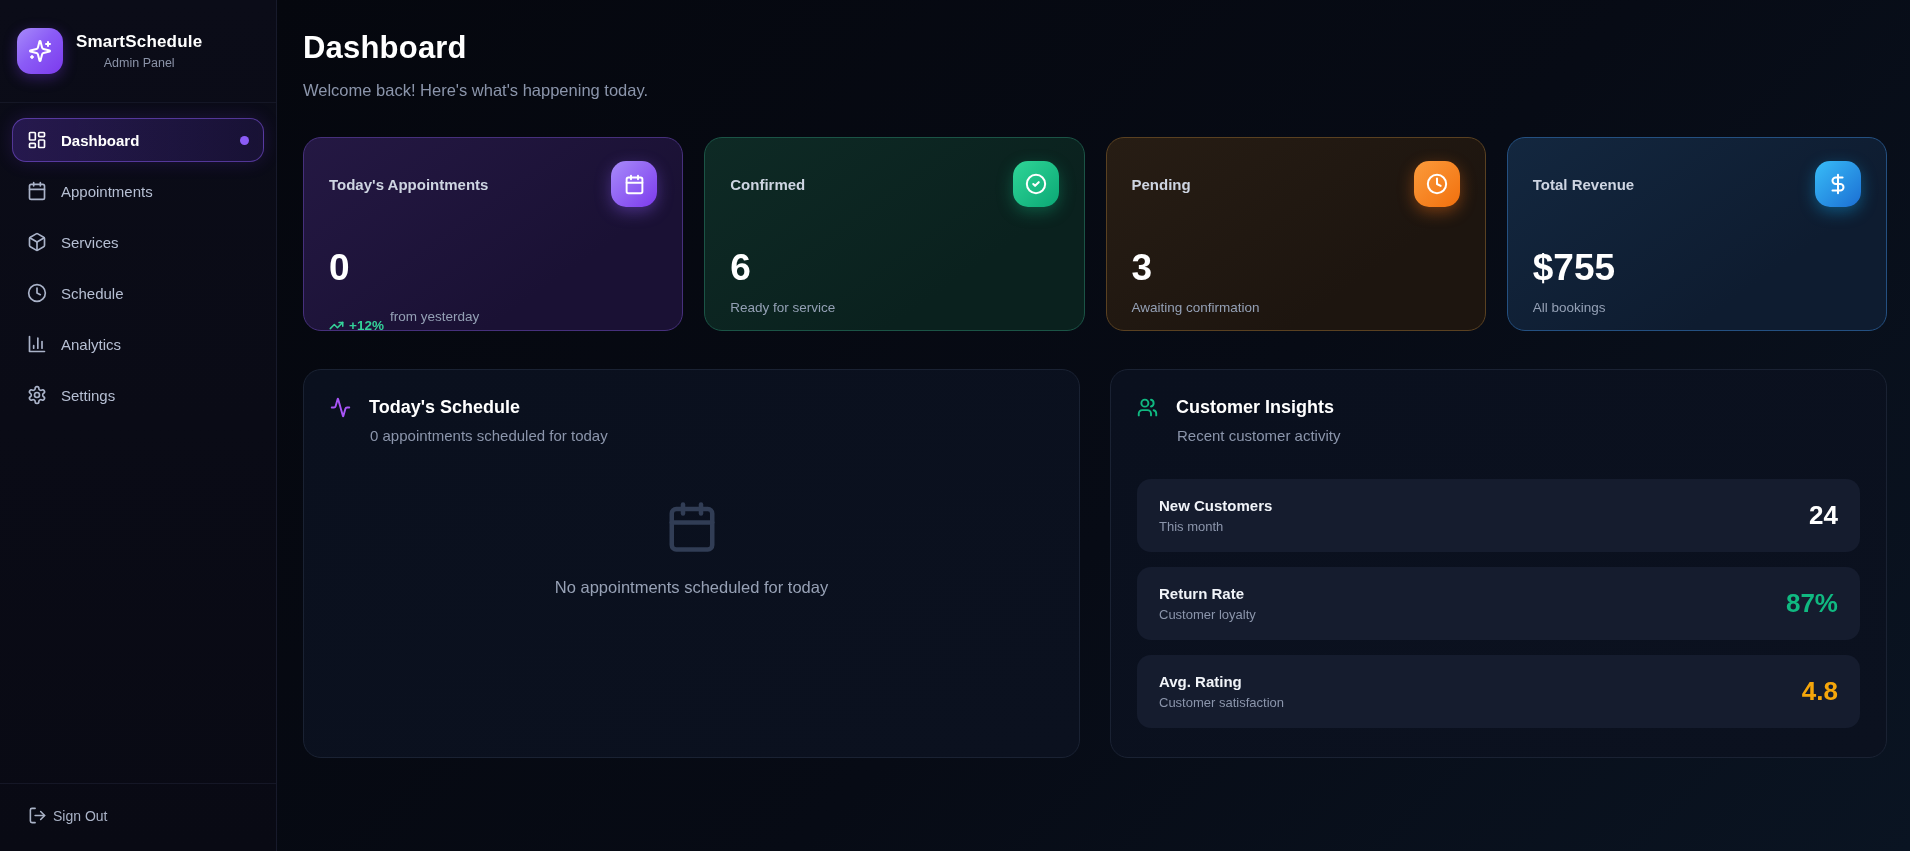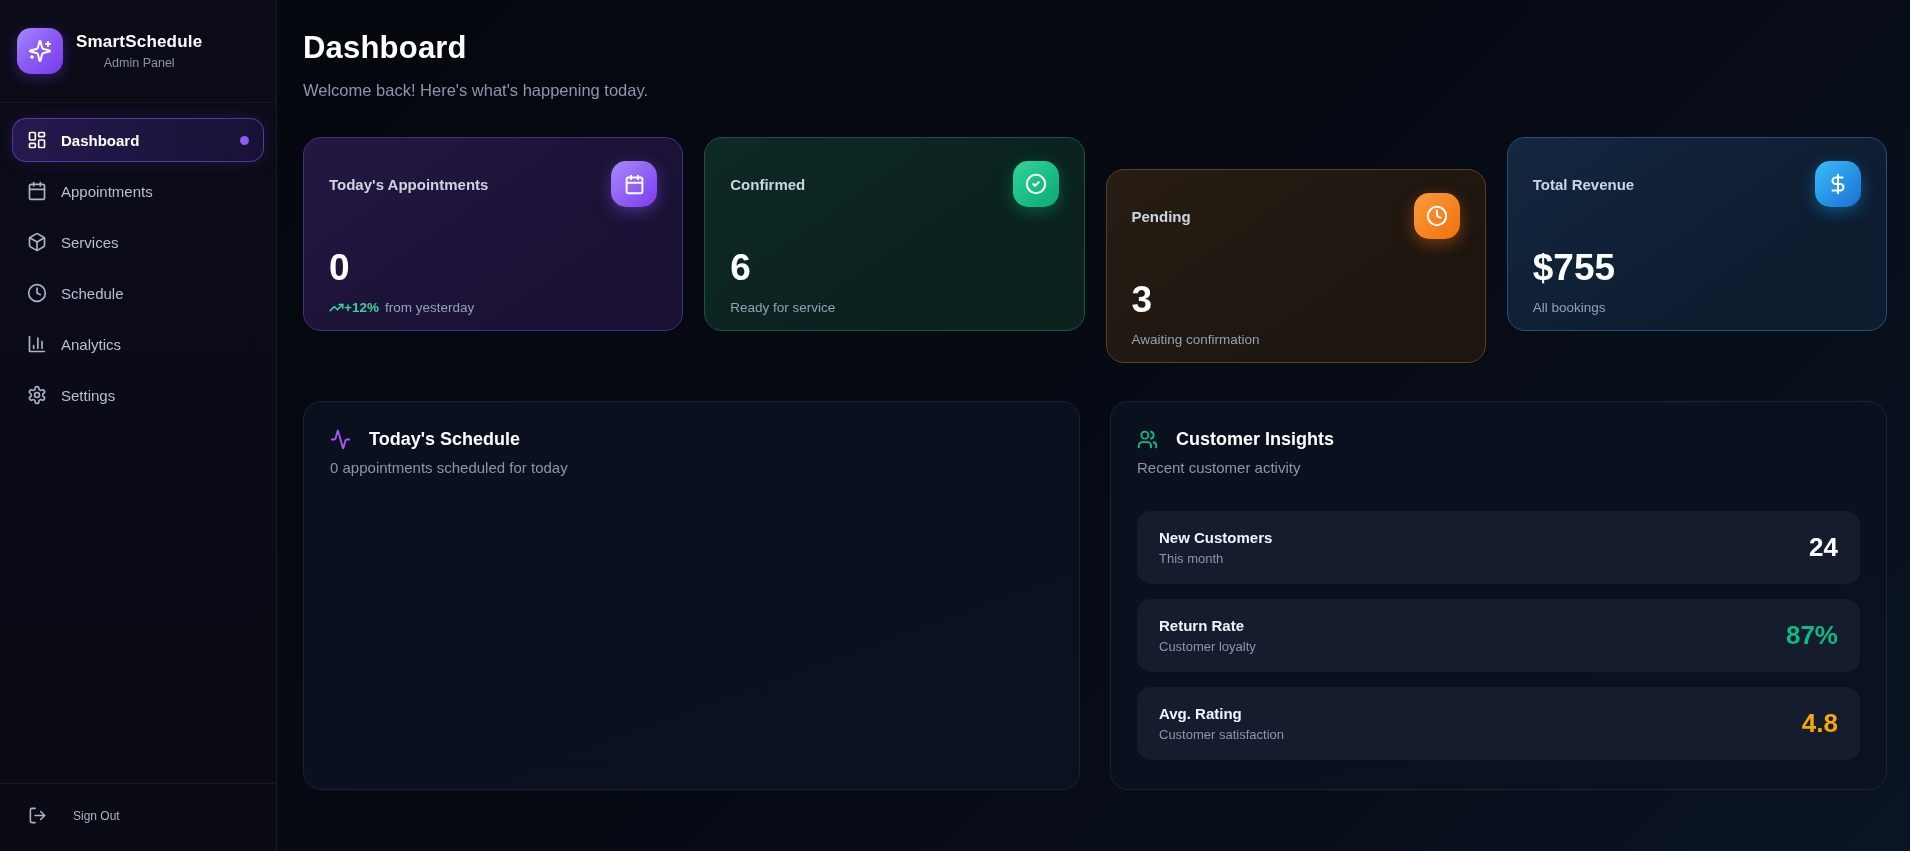--- a/index.html
+++ b/index.html
@@ -43,69 +43,69 @@
     background:linear-gradient(90deg,rgba(109,60,221,.28),rgba(88,48,190,.18));
     border-color:rgba(139,92,246,.5);
     color:#fff; font-weight:700;
     box-shadow:0 0 18px rgba(124,58,237,.18);
   }
   .nav-item.active .nicon { color:#fff; }
   .active-dot { margin-left:auto; width:9px; height:9px; border-radius:50%; background:#8b5cf6; }
 
   .sidebar-footer { border-top:1px solid #151726; padding:22px 28px 26px; }
   .signout {
-    display:flex; align-items:center; gap:26px;
-    color:#aab3c7; font-size:12px; cursor:pointer;
+    display:flex; align-items:center; gap:6px;
+    color:#aab3c7; font-size:14px; cursor:pointer;
   }
 
   
   .main {
     flex:1; height:100%;
     background:linear-gradient(135deg,#05070e 0%,#070b15 55%,#0a1422 100%);
     padding:30px 23px 0 26px;
     overflow:hidden;
   }
   .page-title { font-size:31px; font-weight:800; color:#fff; letter-spacing:.2px; }
   .page-sub { margin-top:15px; font-size:16.5px; color:#8b95ab; }
 
   
   .stats { display:grid; grid-template-columns:repeat(4,1fr); gap:21px; margin-top:37px; }
   .stat-card {
     height:194px; border-radius:18px; padding:23px 25px;
     border:1px solid; display:flex; flex-direction:column;
   }
   .stat-card.purple { background:linear-gradient(145deg,#241843 0%,#1a1134 70%); border-color:#46307c; }
   .stat-card.green  { background:linear-gradient(145deg,#0e2a25 0%,#0a211e 70%); border-color:#1b5446; }
-  .stat-card.orange { background:linear-gradient(145deg,#271d14 0%,#1d150f 70%); border-color:#5a4121;margin-top:32px; }
+  .stat-card.orange { background:linear-gradient(145deg,#271d14 0%,#1d150f 70%); border-color:#5a4121; }
   .stat-card.blue   { background:linear-gradient(145deg,#13273f 0%,#0e1c30 70%); border-color:#245081; }
   .stat-top { display:flex; align-items:center; justify-content:space-between; }
   .stat-label { font-size:15px; font-weight:600; color:#ced5e2; }
   .stat-icon {
     width:46px; height:46px; border-radius:15px;
     display:grid; place-items:center; color:#fff; flex:none;
   }
   .stat-icon.purple { background:linear-gradient(135deg,#a78bfa,#7c3aed); box-shadow:0 5px 16px rgba(139,92,246,.4); }
   .stat-icon.green  { background:linear-gradient(135deg,#2fd597,#0ba875); box-shadow:0 5px 16px rgba(16,185,129,.35); }
   .stat-icon.orange { background:linear-gradient(135deg,#fb9b3c,#f2700d); box-shadow:0 5px 16px rgba(249,115,22,.4); }
   .stat-icon.blue   { background:linear-gradient(135deg,#38bdf8,#1b6ed3); box-shadow:0 5px 16px rgba(14,165,233,.4); }
   .stat-value { margin-top:40px; font-size:37px; font-weight:800; color:#fff; }
   .stat-sub { margin-top:11px; font-size:13.5px; color:#94a0b5; display:flex; align-items:center; gap:6px; }
-  .trend-up { color:#34d399; display:flex; align-items:center; font-weight:700; }
+  .trend-up { color:#34d399; display:flex; align-items:center; gap:5px; font-weight:700;margin-top:18px; }
 
   
   .panels { display:grid; grid-template-columns:1fr 1fr; gap:30px; margin-top:38px; }
   .panel {
     height:389px; border-radius:18px;
     background:linear-gradient(160deg,#0a101e 0%,#0b111f 100%);
     border:1px solid #1a2233;
     padding:27px 26px;
   }
   .panel-head { display:flex; align-items:center; gap:18px; }
   .panel-title { font-size:18px; font-weight:700; color:#fff; }
-  .panel-sub { margin-top:9px; font-size:15px; color:#8b95ab; }
+  .panel-sub { margin-top:9px; font-size:15px; color:#8b95ab;margin-left:40px; }
   .picon-purple { color:#a855f7; display:grid; place-items:center; }
   .picon-green { color:#10b981; display:grid; place-items:center; }
 
   .empty-state { display:flex; flex-direction:column; align-items:center; margin-top:56px; }
   .empty-state .big-cal { color:#313d55; }
   .empty-text { margin-top:24px; font-size:16.5px; color:#97a1b5; }
 
   .insight-list { margin-top:35px; display:flex; flex-direction:column; gap:15px; }
   .insight-row {
     height:73px; border-radius:14px; background:#151c2e;
@@ -310,20 +310,31 @@
         <div class="panel-head">
           <span class="picon-purple">
             <svg width="21" height="21" viewBox="0 0 24 24" fill="none" stroke="currentColor" stroke-width="2.2" stroke-linecap="round" stroke-linejoin="round">
               <path d="M22 12h-2.48a2 2 0 0 0-1.93 1.46l-2.35 8.36a.25.25 0 0 1-.48 0L9.24 2.18a.25.25 0 0 0-.48 0l-2.35 8.36A2 2 0 0 1 4.49 12H2"></path>
             </svg>
           </span>
           <span class="panel-title">Today's Schedule</span>
         </div>
         <div class="panel-sub">0 appointments scheduled for today</div>
 
+        <div class="empty-state">
+          <span class="big-cal">
+            <svg width="54" height="54" viewBox="0 0 24 24" fill="none" stroke="currentColor" stroke-width="2" stroke-linecap="round" stroke-linejoin="round">
+              <rect x="3" y="4" width="18" height="18" rx="2"></rect>
+                <path d="M16 2v4"></path>
+                <path d="M8 2v4"></path>
+                <path d="M3 10h18"></path>
+            </svg>
+          </span>
+          <div class="empty-text">No appointments scheduled for today</div>
+        </div>
       </section>
 
       <section class="panel">
         <div class="panel-head">
           <span class="picon-green">
             <svg width="21" height="21" viewBox="0 0 24 24" fill="none" stroke="currentColor" stroke-width="2.2" stroke-linecap="round" stroke-linejoin="round">
               <path d="M16 21v-2a4 4 0 0 0-4-4H6a4 4 0 0 0-4 4v2"></path>
                 <circle cx="9" cy="7" r="4"></circle>
               <path d="M22 21v-2a4 4 0 0 0-3-3.87"></path>
                 <path d="M16 3.13a4 4 0 0 1 0 7.75"></path>

